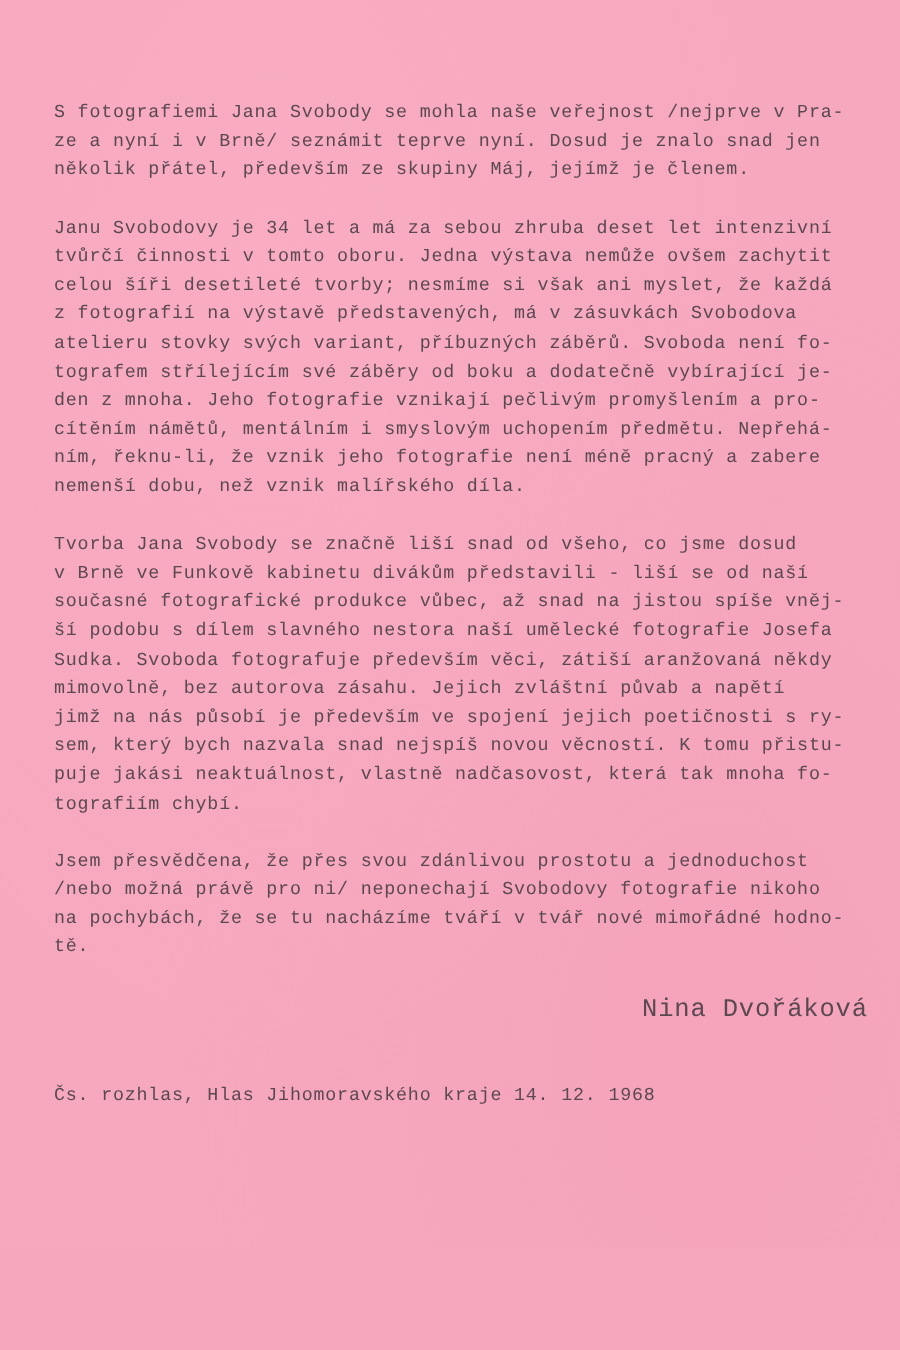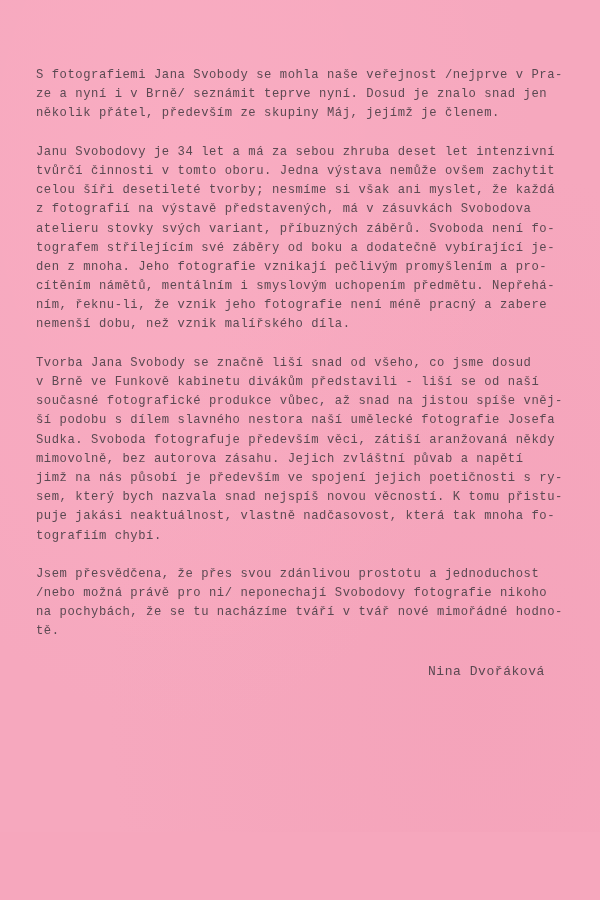--- a/index.html
+++ b/index.html
@@ -39,21 +39,21 @@
     .line {
       display: block;
       white-space: pre;
       height: 19.2px;
     }
     .signature {
       position: absolute;
       left: 428px;
       top: 664px;
       font-family: "Liberation Mono", "DejaVu Sans Mono", monospace;
-      font-size: 13px;
+      font-size: 17px;
       letter-spacing: 0.55px;
       color: #5b4952;
       white-space: pre;
     }
     .source {
       position: absolute;
       left: 36px;
       top: 723px;
       font-family: "Liberation Mono", "DejaVu Sans Mono", monospace;
       font-size: 12.2px;
@@ -104,13 +104,14 @@
       <span class="line">Jsem přesvědčena, že přes svou zdánlivou prostotu a jednoduchost</span>
       <span class="line">/nebo možná právě pro ni/ neponechají Svobodovy fotografie nikoho</span>
       <span class="line">na pochybách, že se tu nacházíme tváří v tvář nové mimořádné hodno-</span>
       <span class="line">tě.</span>
     </div>
 
   </div>
 
   <div class="signature">Nina Dvořáková</div>
 
+  <div class="source">Čs. rozhlas, Hlas Jihomoravského kraje 14. 12. 1968</div>
 </div>
 
 </body></html>

